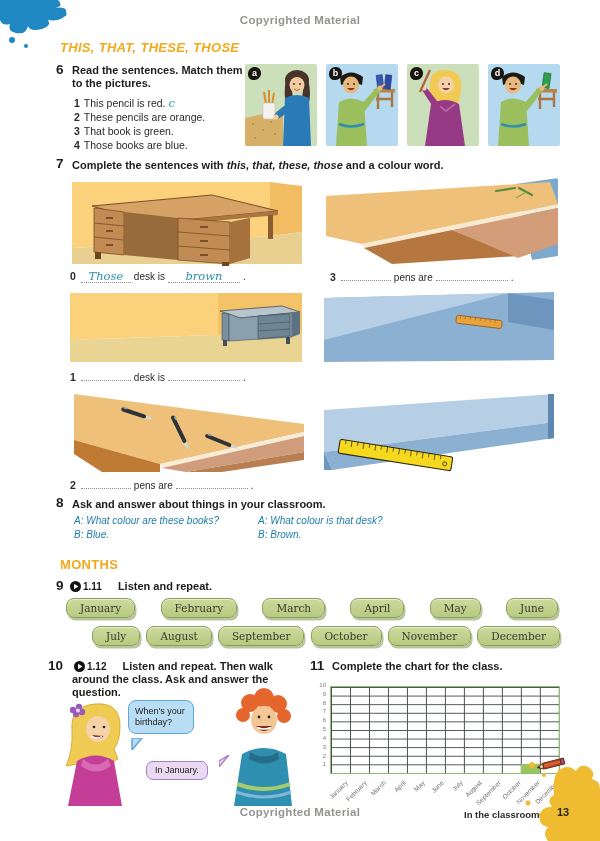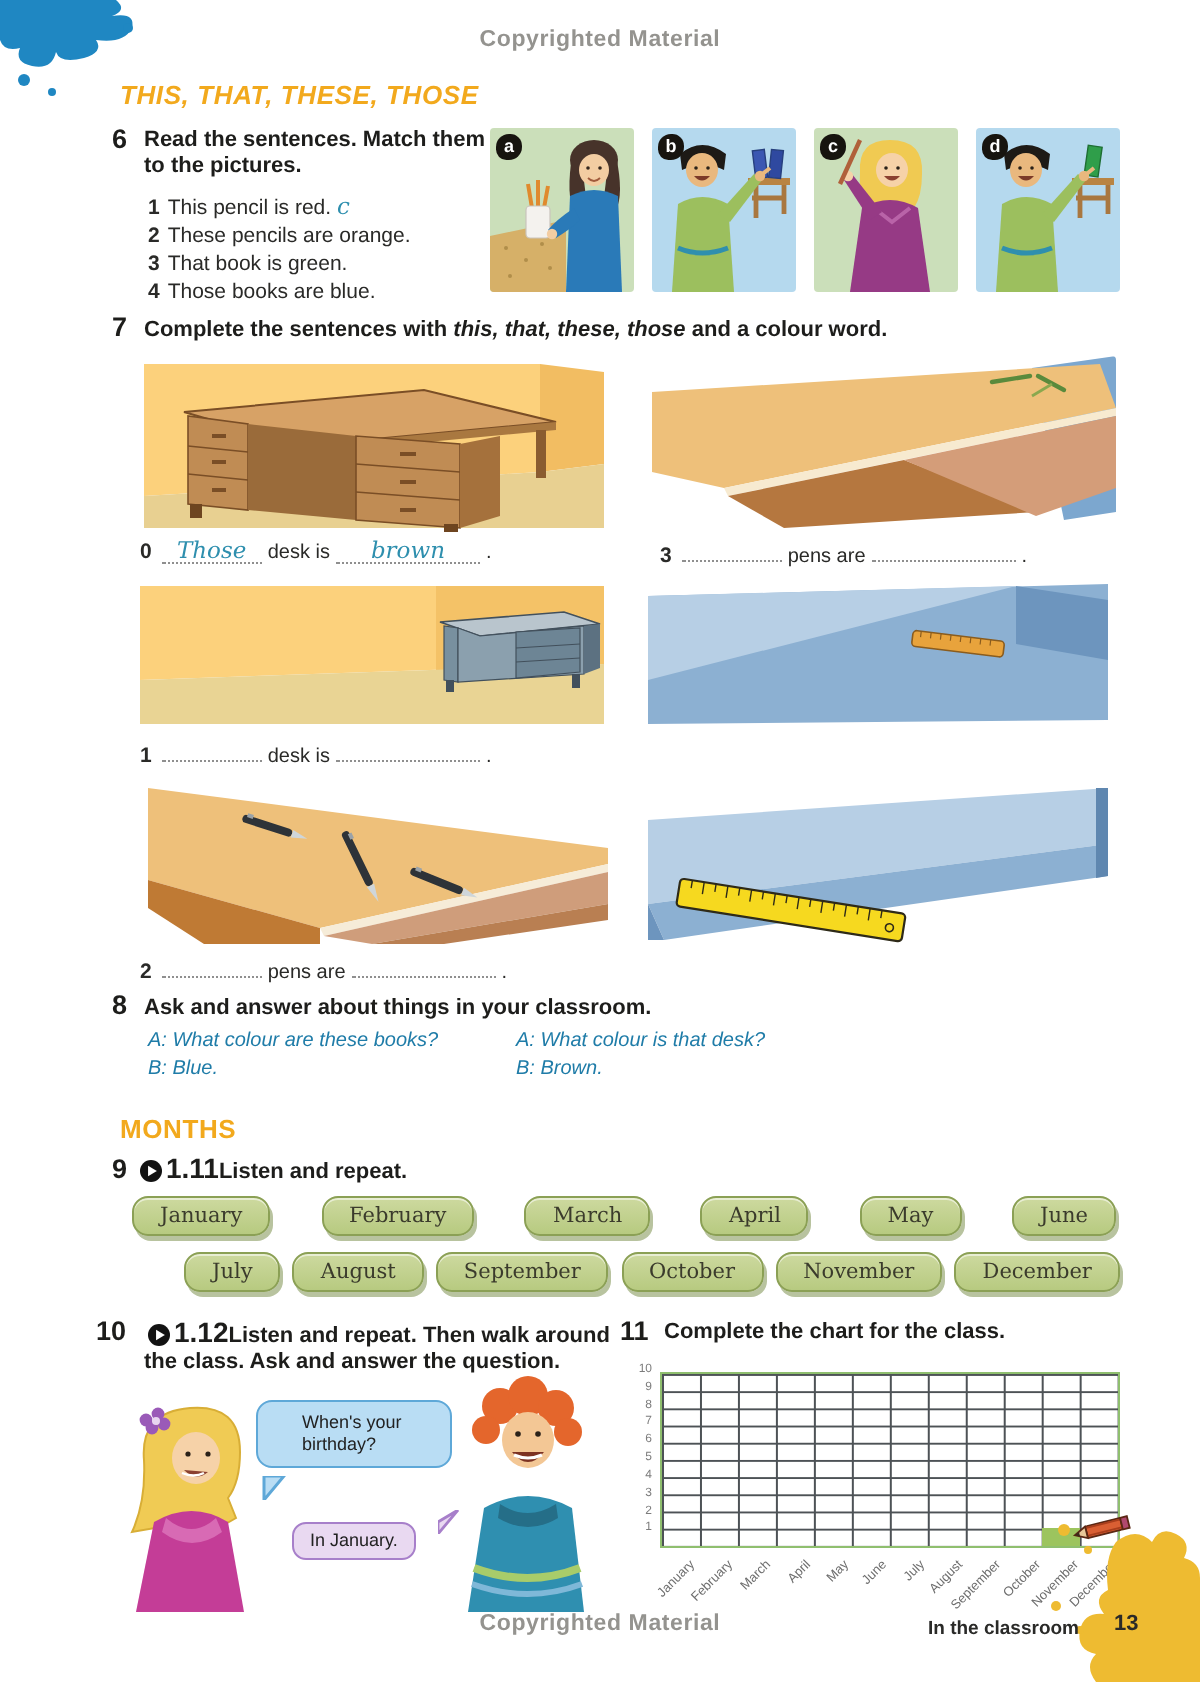--- a/index.html
+++ b/index.html
@@ -22,23 +22,23 @@
   .dlg{font-style:italic;color:#1f7ca8;font-size:10px;}
   .pic{position:absolute;border-radius:2px;overflow:hidden;}
   .pic-badge{position:absolute;left:3px;top:3px;width:13px;height:13px;background:#17140f;color:#fff;
              border-radius:50% 45% 50% 40%;font-size:9px;font-weight:bold;text-align:center;line-height:13px;z-index:2;}
   .months-row{display:flex;justify-content:space-between;}
   .month-btn{background:linear-gradient(#cdd99f,#b7ca80);border:1px solid #8ba055;border-radius:8px;
              box-shadow:1.5px 2.5px 0 rgba(125,145,80,.55), inset 0 1px 0 rgba(255,255,255,.55);
              font-family:"DejaVu Serif",serif;font-size:10.5px;color:#3b3b2c;
              padding:3px 13px;white-space:nowrap;}
   .play{width:11px;height:11px;vertical-align:-2px;margin:0 2px;}
-  .track{font-weight:bold;font-size:14px;margin-right:0;}
+  .track{font-weight:bold;font-size:10px;margin-right:16px;}
   .bubble{position:absolute;font-size:9px;line-height:11px;color:#222;}
-  .bubble-q{background:#b9ddf4;border:1.5px solid #5ea8d8;border-radius:8px;padding:5px 22px;width:52px;}
+  .bubble-q{background:#b9ddf4;border:1.5px solid #5ea8d8;border-radius:8px;padding:5px 6px;width:52px;}
   .bubble-a{background:#e9d9f1;border:1.5px solid #a77fca;border-radius:7px;padding:3px 8px;white-space:nowrap;}
   .grid{position:absolute;left:330px;top:686px;width:230px;height:88px;box-sizing:border-box;
         border:1.5px solid #8fbf6e;
         background-image:linear-gradient(#4d5256 1px,transparent 1px),linear-gradient(90deg,#4d5256 1px,transparent 1px);
         background-size:calc(100%/12) calc(100%/10);}
   .grid-fill{position:absolute;left:83.333%;top:90%;width:8.333%;height:10%;background:#9cc45e;}
   .ytick{position:absolute;width:12px;text-align:right;font-size:6px;color:#7c7c7c;line-height:7px;}
   .xtick{position:absolute;width:80px;text-align:right;font-size:6.5px;color:#6e6e6e;
          transform:rotate(-45deg);transform-origin:100% 0;white-space:nowrap;}
   .footer-sec{font-weight:bold;font-size:9.5px;color:#2a2a28;}

